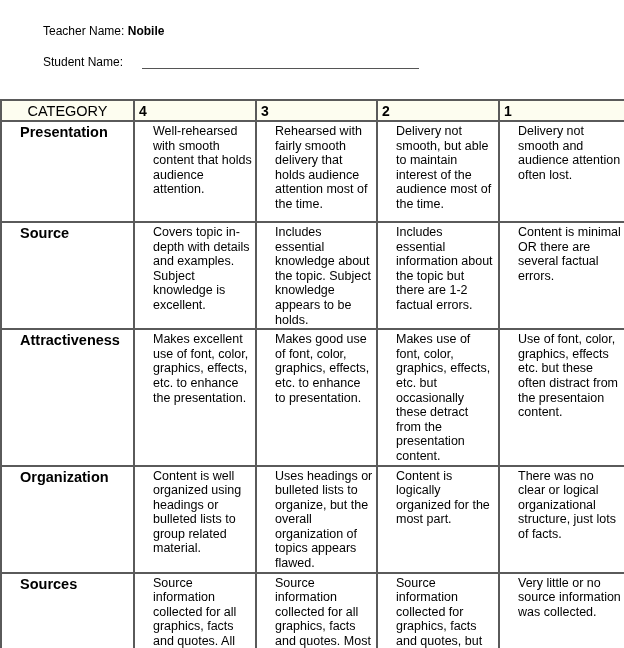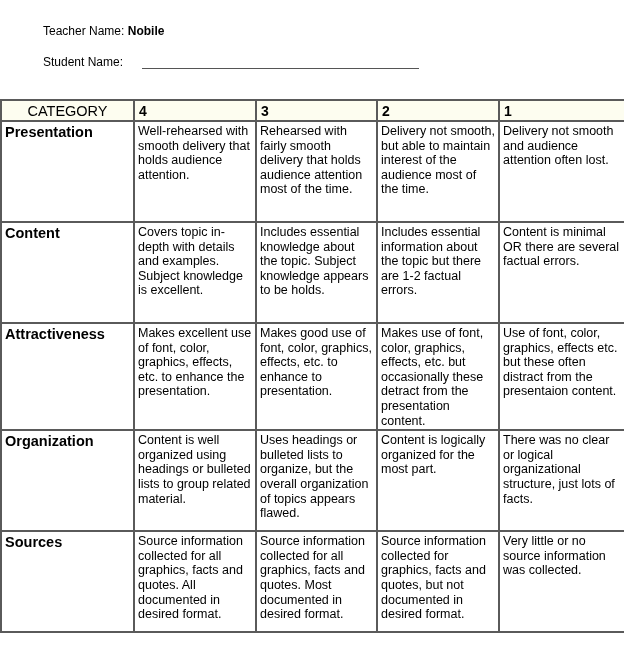--- a/index.html
+++ b/index.html
@@ -42,21 +42,21 @@
       left: 0;
       top: 99px;
       width: 624px;
       border-collapse: collapse;
       table-layout: fixed;
       border: 2px solid #5a5a5a;
     }
     table.rubric td, table.rubric th {
       border: 2px solid #5a5a5a;
       vertical-align: top;
-      padding: 1px 3px 1px 3px;
+      padding: 1px 3px 1px 18px;
       font-size: 12.5px;
       line-height: 14.6px;
       text-align: left;
       font-weight: normal;
       overflow: hidden;
     }
     table.rubric tr.header th {
       background: #fdfdf0;
       height: 19px;
       font-size: 14px;
@@ -110,27 +110,27 @@
       <th class="cat-head">CATEGORY</th>
       <th class="score-head">4</th>
       <th class="score-head">3</th>
       <th class="score-head">2</th>
       <th class="score-head">1</th>
     </tr>
   </thead>
   <tbody>
     <tr class="body-row">
       <td class="cat-name">Presentation</td>
-      <td>Well-rehearsed with smooth delivery that holds audience attention.</td>
+      <td>Well-rehearsed with smooth content that holds audience attention.</td>
       <td>Rehearsed with fairly smooth delivery that holds audience attention most of the time.</td>
       <td>Delivery not smooth, but able to maintain interest of the audience most of the time.</td>
       <td>Delivery not smooth and audience attention often lost.</td>
     </tr>
     <tr class="body-row">
-      <td class="cat-name">Content</td>
+      <td class="cat-name">Source</td>
       <td>Covers topic in-depth with details and examples. Subject knowledge is excellent.</td>
       <td>Includes essential knowledge about the topic. Subject knowledge appears to be holds.</td>
       <td>Includes essential information about the topic but there are 1-2 factual errors.</td>
       <td>Content is minimal OR there are several factual errors.</td>
     </tr>
     <tr class="body-row">
       <td class="cat-name">Attractiveness</td>
       <td>Makes excellent use of font, color, graphics, effects, etc. to enhance the presentation.</td>
       <td>Makes good use of font, color, graphics, effects, etc. to enhance to presentation.</td>
       <td>Makes use of font, color, graphics, effects, etc. but occasionally these detract from the presentation content.</td>

